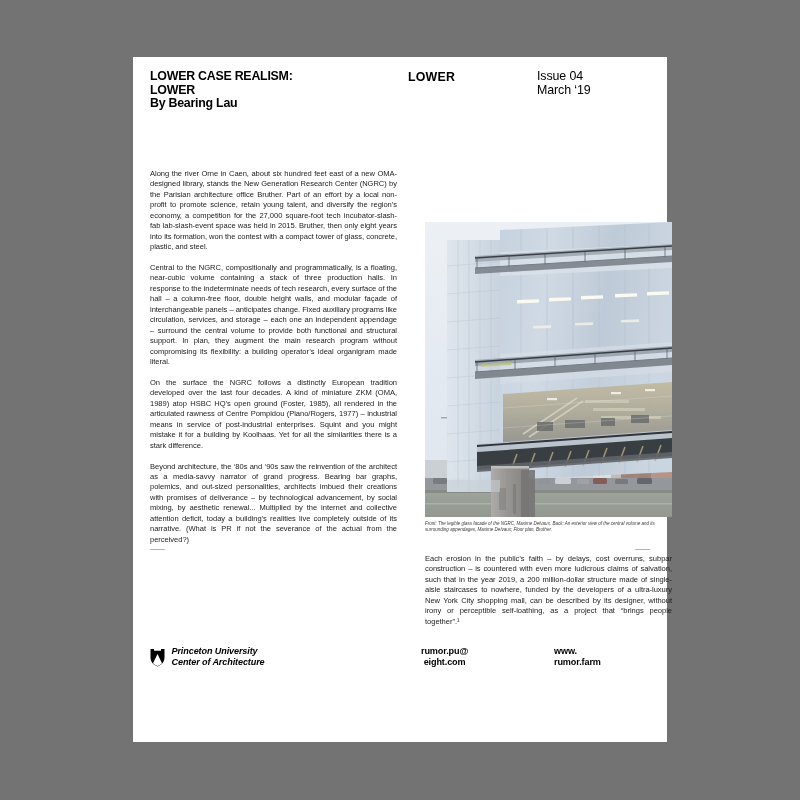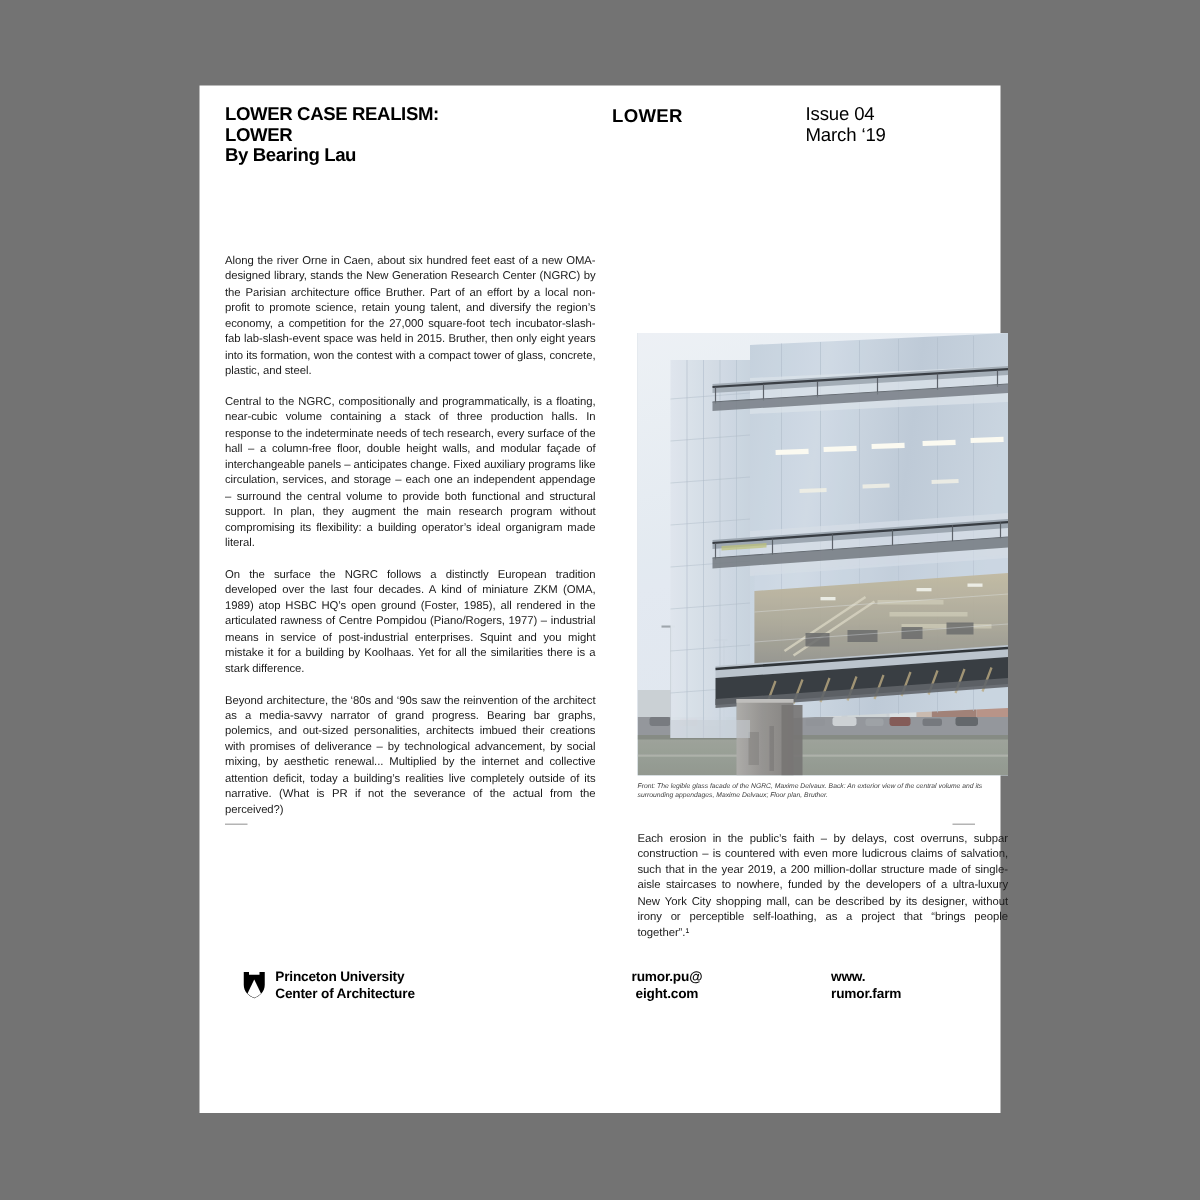--- a/index.html
+++ b/index.html
@@ -70,21 +70,21 @@
   
   .reg-dash {
     position:absolute; height:1px; width:15px; background:#b4b4b4;
   }
   #reg-left  { left:17px;  top:492px; }
   #reg-right { left:502px; top:492px; }
 
   
   #footer { position:absolute; left:17px; top:589px; width:500px; height:34px; }
   .foot-col { position:absolute; top:0; }
-  .foot-princeton { left:12px; display:flex; align-items:flex-start; gap:6.5px; }
+  .foot-princeton { left:0; display:flex; align-items:center; gap:6.5px;font-style:italic; }
   .foot-mail { left:271px;text-align:center; }
   .foot-web  { left:404px; }
   .footline {
     font-size:9.1px; font-weight:bold; line-height:11.1px;
     letter-spacing:-0.12px; color:#000; white-space:nowrap;
   }
   #shield { width:15px; height:19px; display:block; margin-top:0.5px; }
 </style>
 </head>
 <body>

